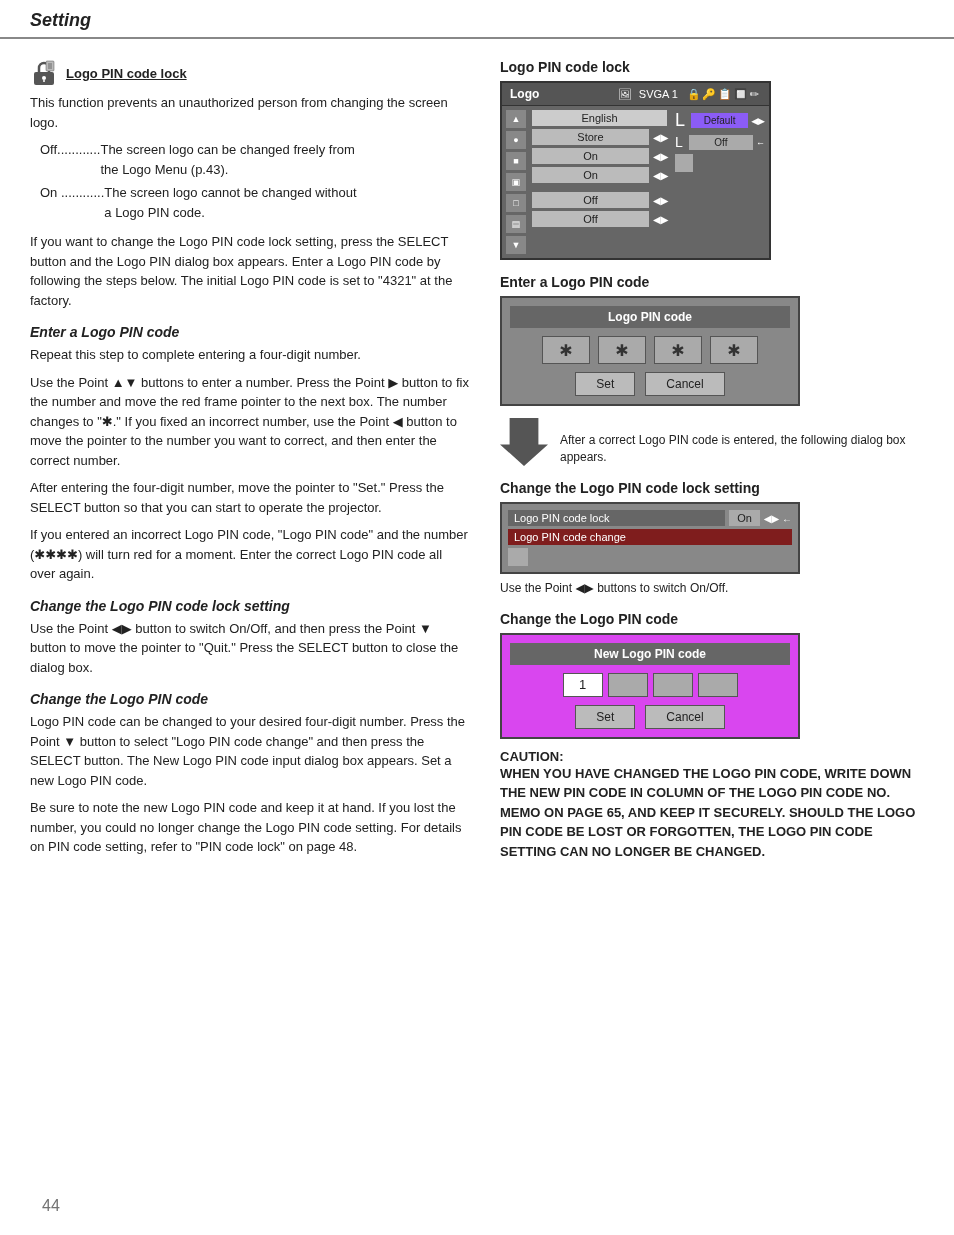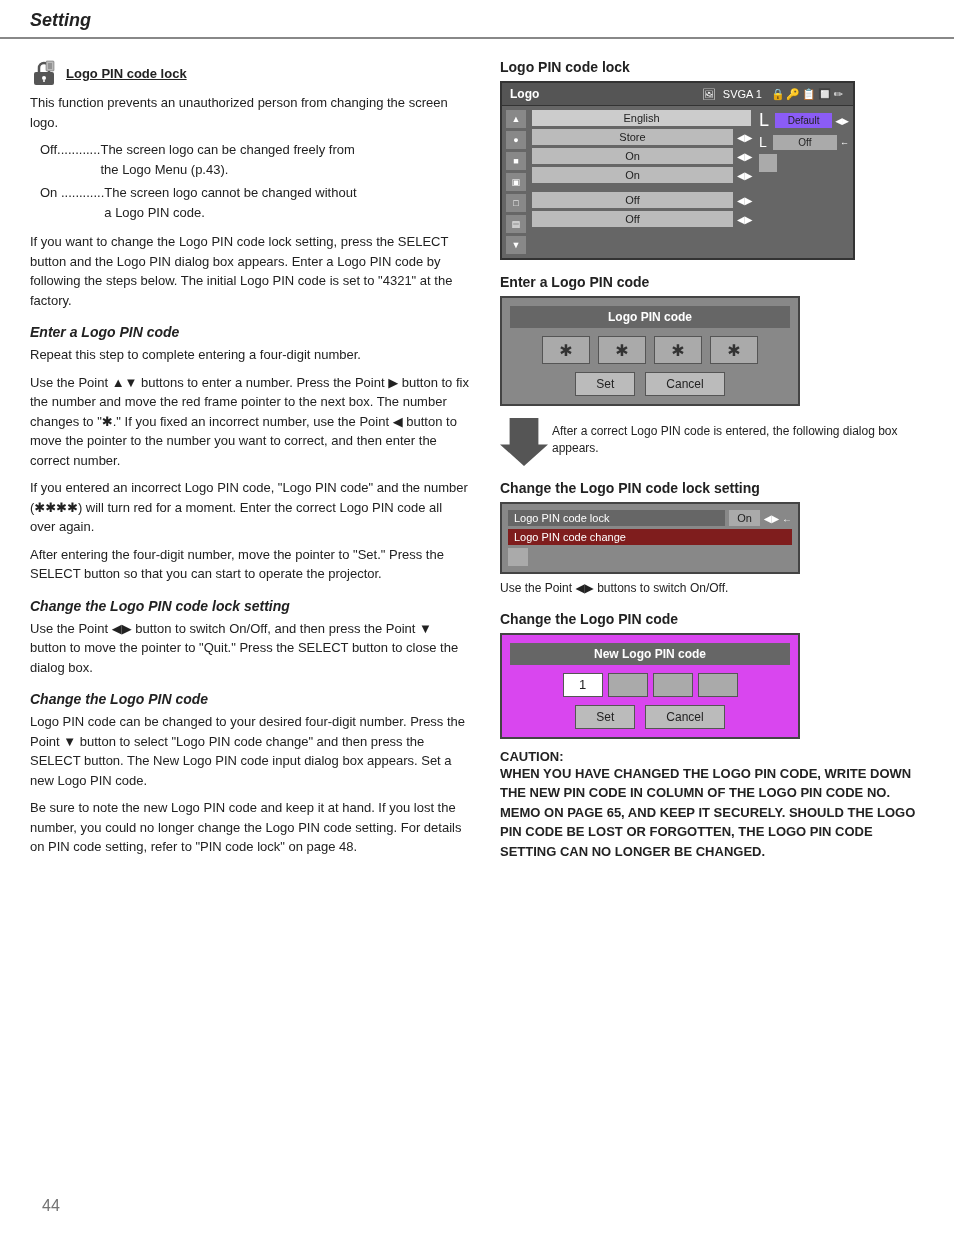--- a/index.html
+++ b/index.html
@@ -105,21 +105,21 @@
       font-weight: bold;
       color: #222;
       margin-bottom: 6px;
     }
 
     
     .logo-panel {
       background: #666;
       border: 2px solid #333;
       padding: 0;
-      width: 355px;
+      width: 271px;
       margin-bottom: 14px;
     }
     .logo-panel-header {
       background: #555;
       display: flex;
       align-items: center;
       justify-content: space-between;
       padding: 4px 8px;
       border-bottom: 1px solid #333;
     }
@@ -262,22 +262,22 @@
       border: 1px solid #555;
       font-size: 12px;
       color: #222;
       padding: 4px 20px;
       cursor: pointer;
     }
 
     
     .arrow-down-container {
       display: flex;
-      align-items: center;
-      gap: 4px;
+      align-items: flex-end;
+      gap: 12px;
       margin-bottom: 14px;
     }
     .arrow-down-box {
       width: 48px;
       height: 48px;
       background: #555;
       clip-path: polygon(20% 0%, 80% 0%, 80% 55%, 100% 55%, 50% 100%, 0% 55%, 20% 55%);
       flex-shrink: 0;
       margin-top: 4px;
     }
@@ -453,22 +453,22 @@
           <span>a Logo PIN code.</span>
         </div>
       </div>
     </div>
 
     <p>If you want to change the Logo PIN code lock setting, press the SELECT button and the Logo PIN dialog box appears. Enter a Logo PIN code by following the steps below. The initial Logo PIN code is set to "4321" at the factory.</p>
 
     <div class="subsection-title">Enter a Logo PIN code</div>
     <p>Repeat this step to complete entering a four-digit number.</p>
     <p>Use the Point ▲▼ buttons to enter a number. Press the Point ▶ button to fix the number and move the red frame pointer to the next box. The number changes to "✱." If you fixed an incorrect number, use the Point ◀ button to move the pointer to the number you want to correct, and then enter the correct number.</p>
+    <p>After entering the four-digit number, move the pointer to "Set." Press the SELECT button so that you can start to operate the projector.</p>
     <p>If you entered an incorrect Logo PIN code, "Logo PIN code" and the number (✱✱✱✱) will turn red for a moment. Enter the correct Logo PIN code all over again.</p>
-    <p>After entering the four-digit number, move the pointer to "Set." Press the SELECT button so that you can start to operate the projector.</p>
 
     <div class="subsection-title">Change the Logo PIN code lock setting</div>
     <p>Use the Point ◀▶ button to switch On/Off, and then press the Point ▼ button to move the pointer to "Quit." Press the SELECT button to close the dialog box.</p>
 
     <div class="subsection-title">Change the Logo PIN code</div>
     <p>Logo PIN code can be changed to your desired four-digit number. Press the Point ▼ button to select "Logo PIN code change" and then press the SELECT button. The New Logo PIN code input dialog box appears. Set a new Logo PIN code.</p>
     <p>Be sure to note the new Logo PIN code and keep it at hand. If you lost the number, you could no longer change the Logo PIN code setting. For details on PIN code setting, refer to "PIN code lock" on page 48.</p>
 
   </div>
 

